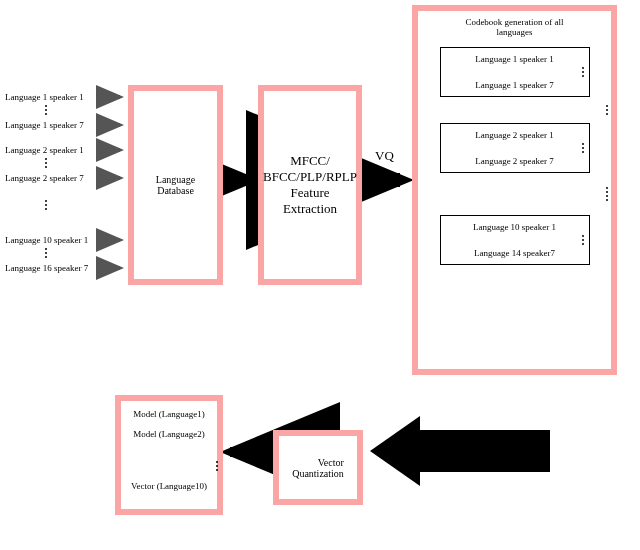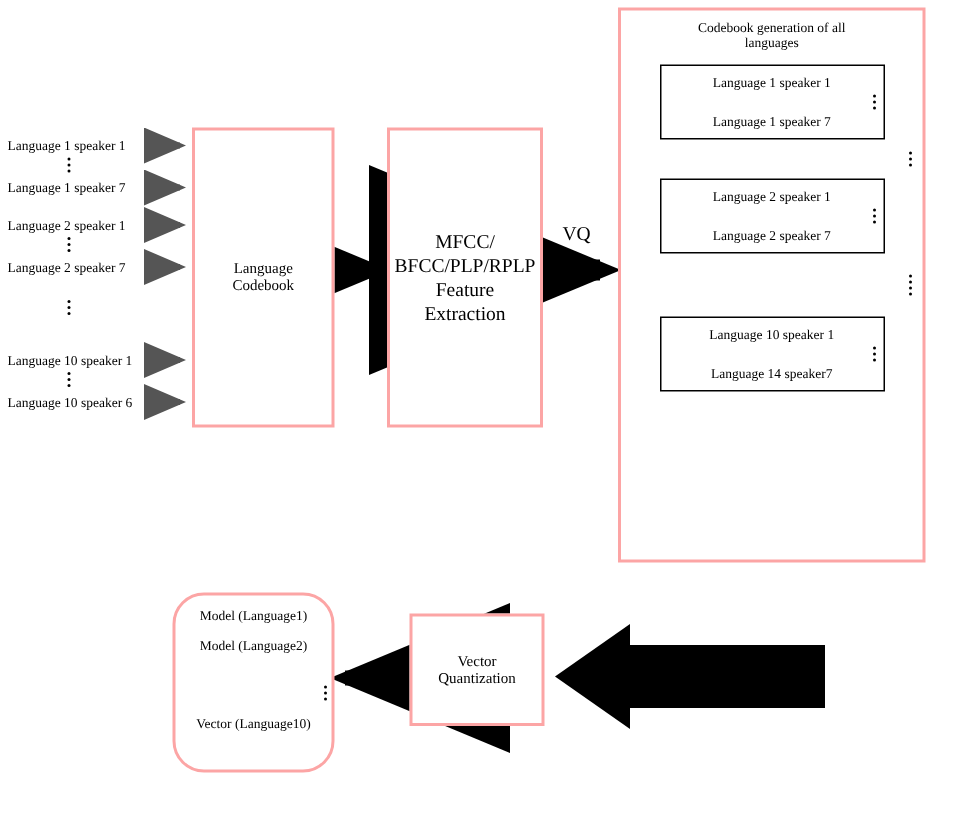--- a/index.html
+++ b/index.html
@@ -8,21 +8,21 @@
     width: 640px;
     height: 550px;
     font-family: "Times New Roman", serif;
     font-size: 10px;
     color: #000;
     background: #fff;
     position: relative;
   }
   .box {
     position: absolute;
-    border: 2px solid #fca5a5;
+    border: 6px solid #fca5a5;
     background: #fff;
     display: flex;
     align-items: center;
     justify-content: center;
     text-align: center;
     box-sizing: border-box;
     padding: 4px;
   }
   .label {
     position: absolute;
@@ -75,21 +75,21 @@
     <span></span>
     <span></span>
   </div>
 
 <div class="label" style="left:5px; top:235px;">Language 10 speaker 1</div>
 <div class="vdots" style="left:45px; top:248px;">
     <span></span>
     <span></span>
     <span></span>
   </div>
-<div class="label" style="left:5px; top:263px;">Language 10 speaker 6</div>
+<div class="label" style="left:5px; top:263px;">Language 16 speaker 7</div>
 
 <svg style="position:absolute; left:0; top:0; width:640px; height:550px; pointer-events:none;">
   <defs>
     <marker id="ah-sm" markerWidth="8" markerHeight="8" refX="6" refY="3" orient="auto">
       <polygon points="0 0, 7 3, 0 6" fill="#555"></polygon>
     </marker>
     <marker id="ah-md" markerWidth="14" markerHeight="14" refX="11" refY="5" orient="auto">
       <polygon points="0 0, 12 5, 0 10" fill="#000"></polygon>
     </marker>
   </defs>
@@ -107,21 +107,21 @@
 
   <g>
     <rect x="420" y="430" width="130" height="42" fill="#000"></rect>
     <polygon points="420,416 420,486 370,451" fill="#000"></polygon>
   </g>
 
   <line x1="273" y1="452" x2="230" y2="452" stroke="#000" stroke-width="10" marker-end="url(#ah-md)"></line>
 </svg>
 
 <div class="box" style="left:128px; top:85px; width:95px; height:200px; white-space:pre-line;">Language
-Codebook</div>
+Database</div>
 
 <div class="box" style="left:258px; top:85px; width:104px; height:200px; white-space:pre-line; font-size:13px;">MFCC/
 BFCC/PLP/RPLP
 Feature Extraction</div>
 
 <div class="label" style="left:375px; top:148px; font-size:13px;">VQ</div>
 
 <div class="box" style="left:412px; top:5px; width:205px; height:370px; display:block; padding:6px 8px;">
   <div style="text-align:center; font-size:9px; white-space:pre-line; margin-bottom:10px;">Codebook generation of all
 languages</div>
@@ -163,24 +163,24 @@
     <div>Language 10 speaker 1</div>
     <div class="vdots" style="position:relative; left:68px; margin:3px 0;">
         <span></span>
         <span></span>
         <span></span>
       </div>
     <div>Language 14 speaker7</div>
   </div>
 </div>
 
-<div class="box" style="left:273px; top:409px; width:90px; height:75px; white-space:pre-line;">Vector
+<div class="box" style="left:273px; top:430px; width:90px; height:75px; white-space:pre-line;text-align:right;">Vector
 Quantization</div>
 
-<div class="box" style="left:115px; top:395px; width:108px; height:120px; display:block; padding:8px 4px; font-size:9px;border-radius:21px;">
+<div class="box" style="left:115px; top:395px; width:108px; height:120px; display:block; padding:8px 4px; font-size:9px;">
   <div style="margin-bottom:10px;">Model (Language1)</div>
   <div style="margin-bottom:22px;">Model (Language2)</div>
   <div class="vdots" style="position:relative; left:48px; margin:6px 0 10px;">
       <span></span>
       <span></span>
       <span></span>
     </div>
   <div>Vector (Language10)</div>
 </div>
 

